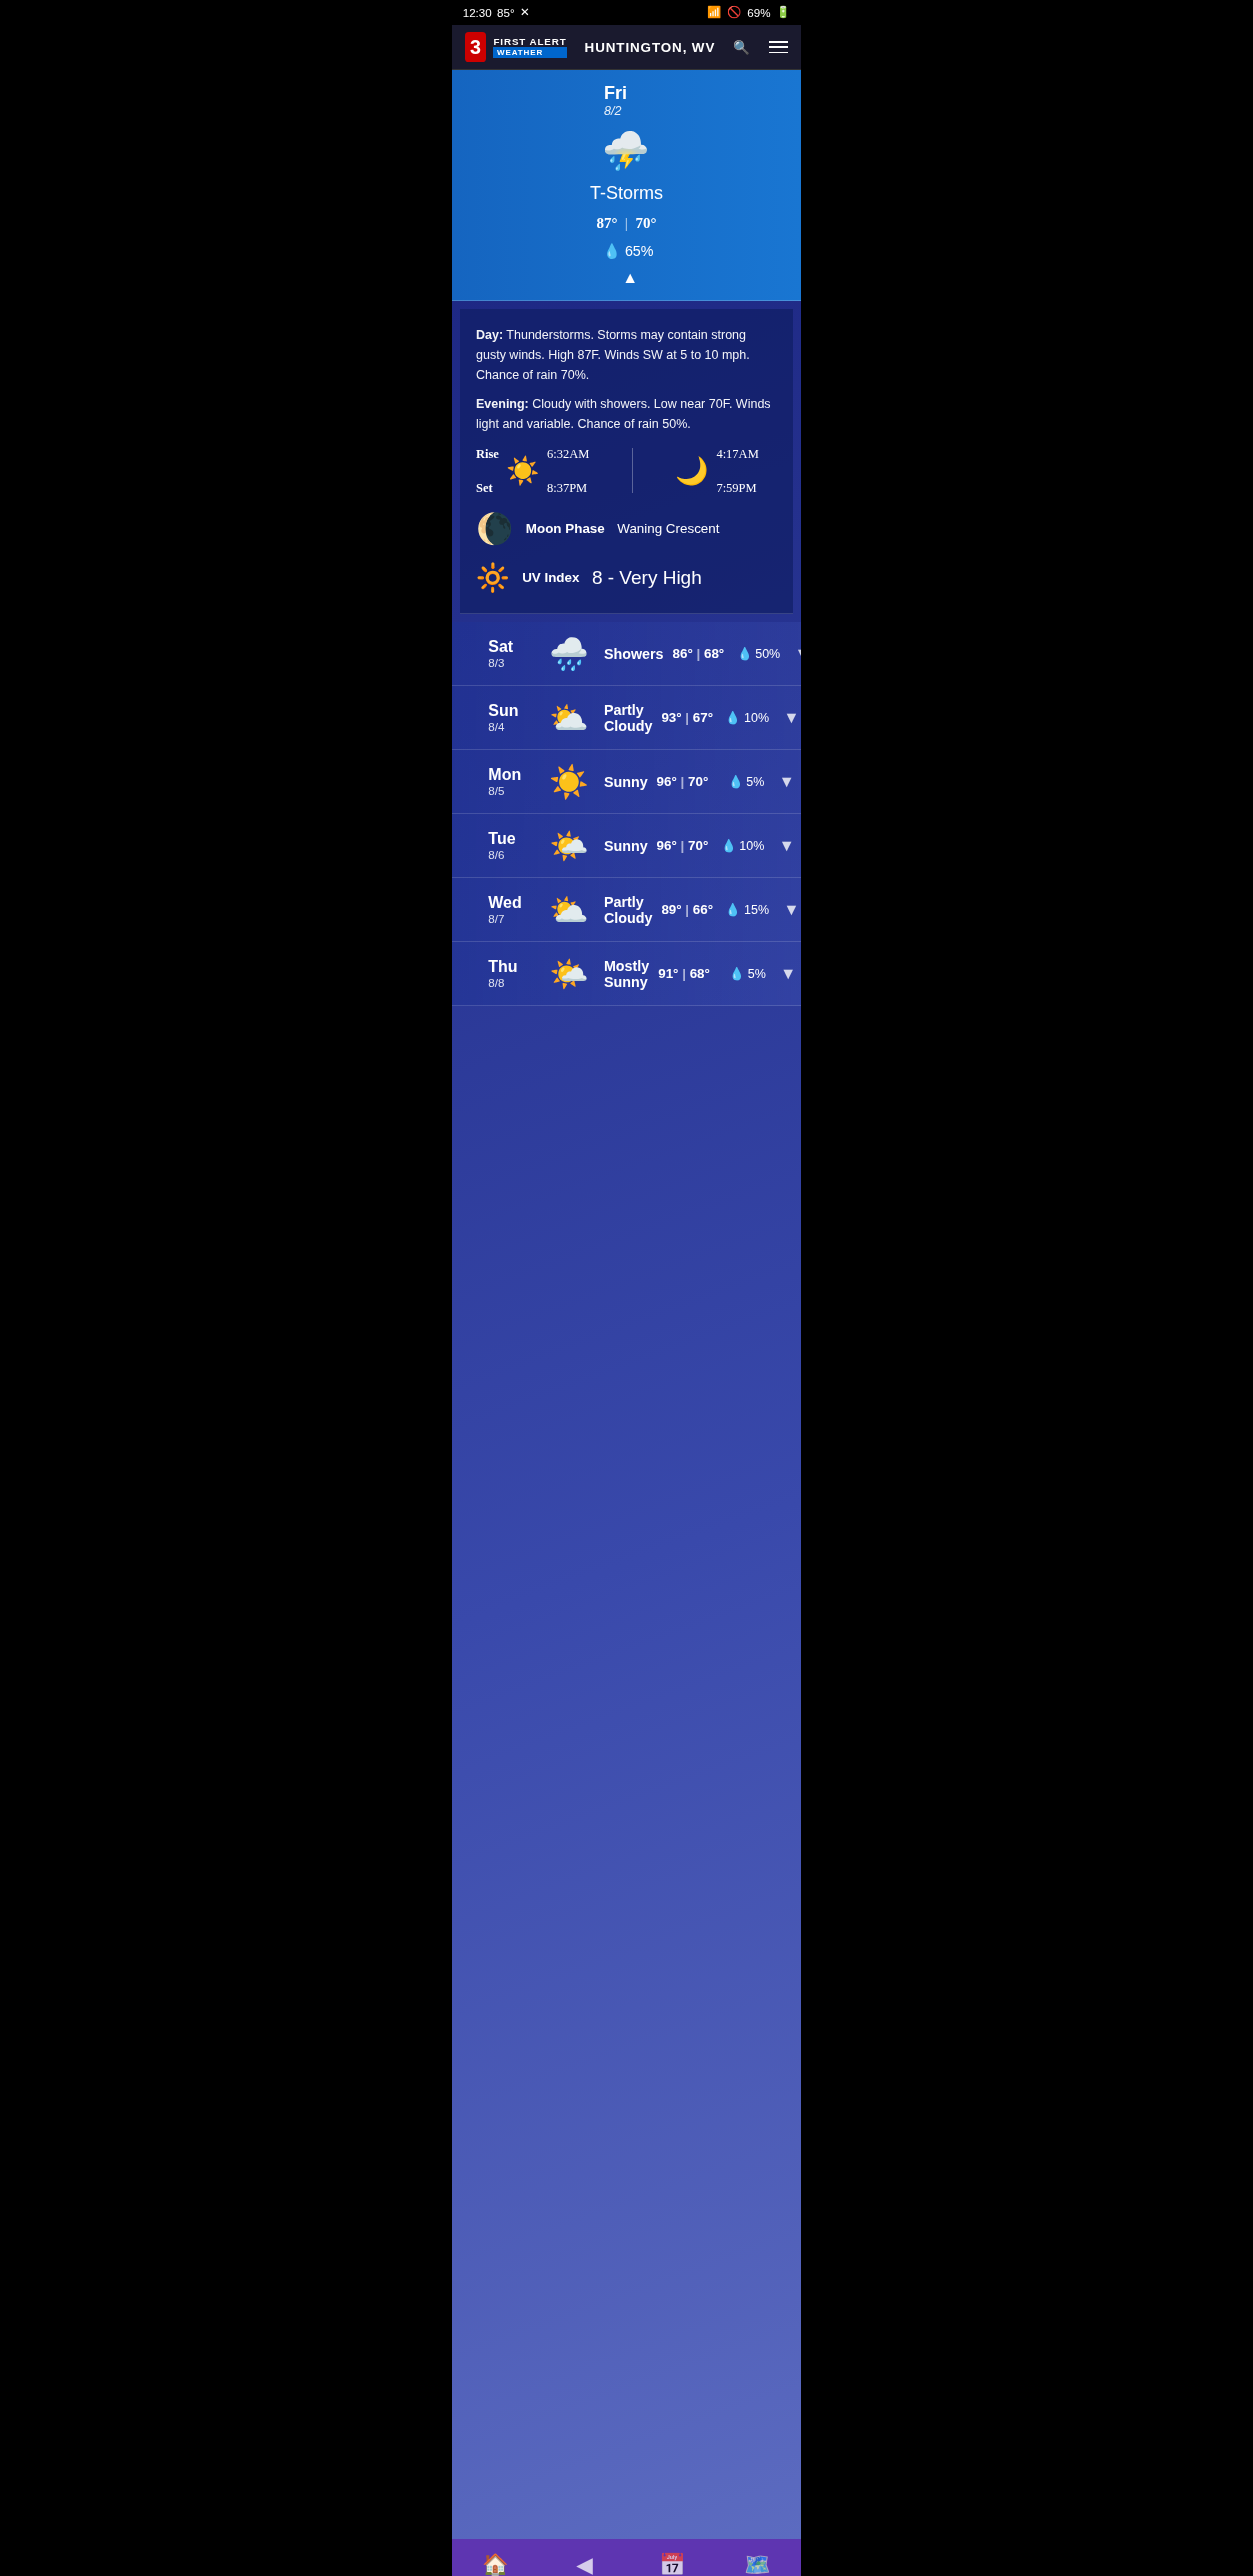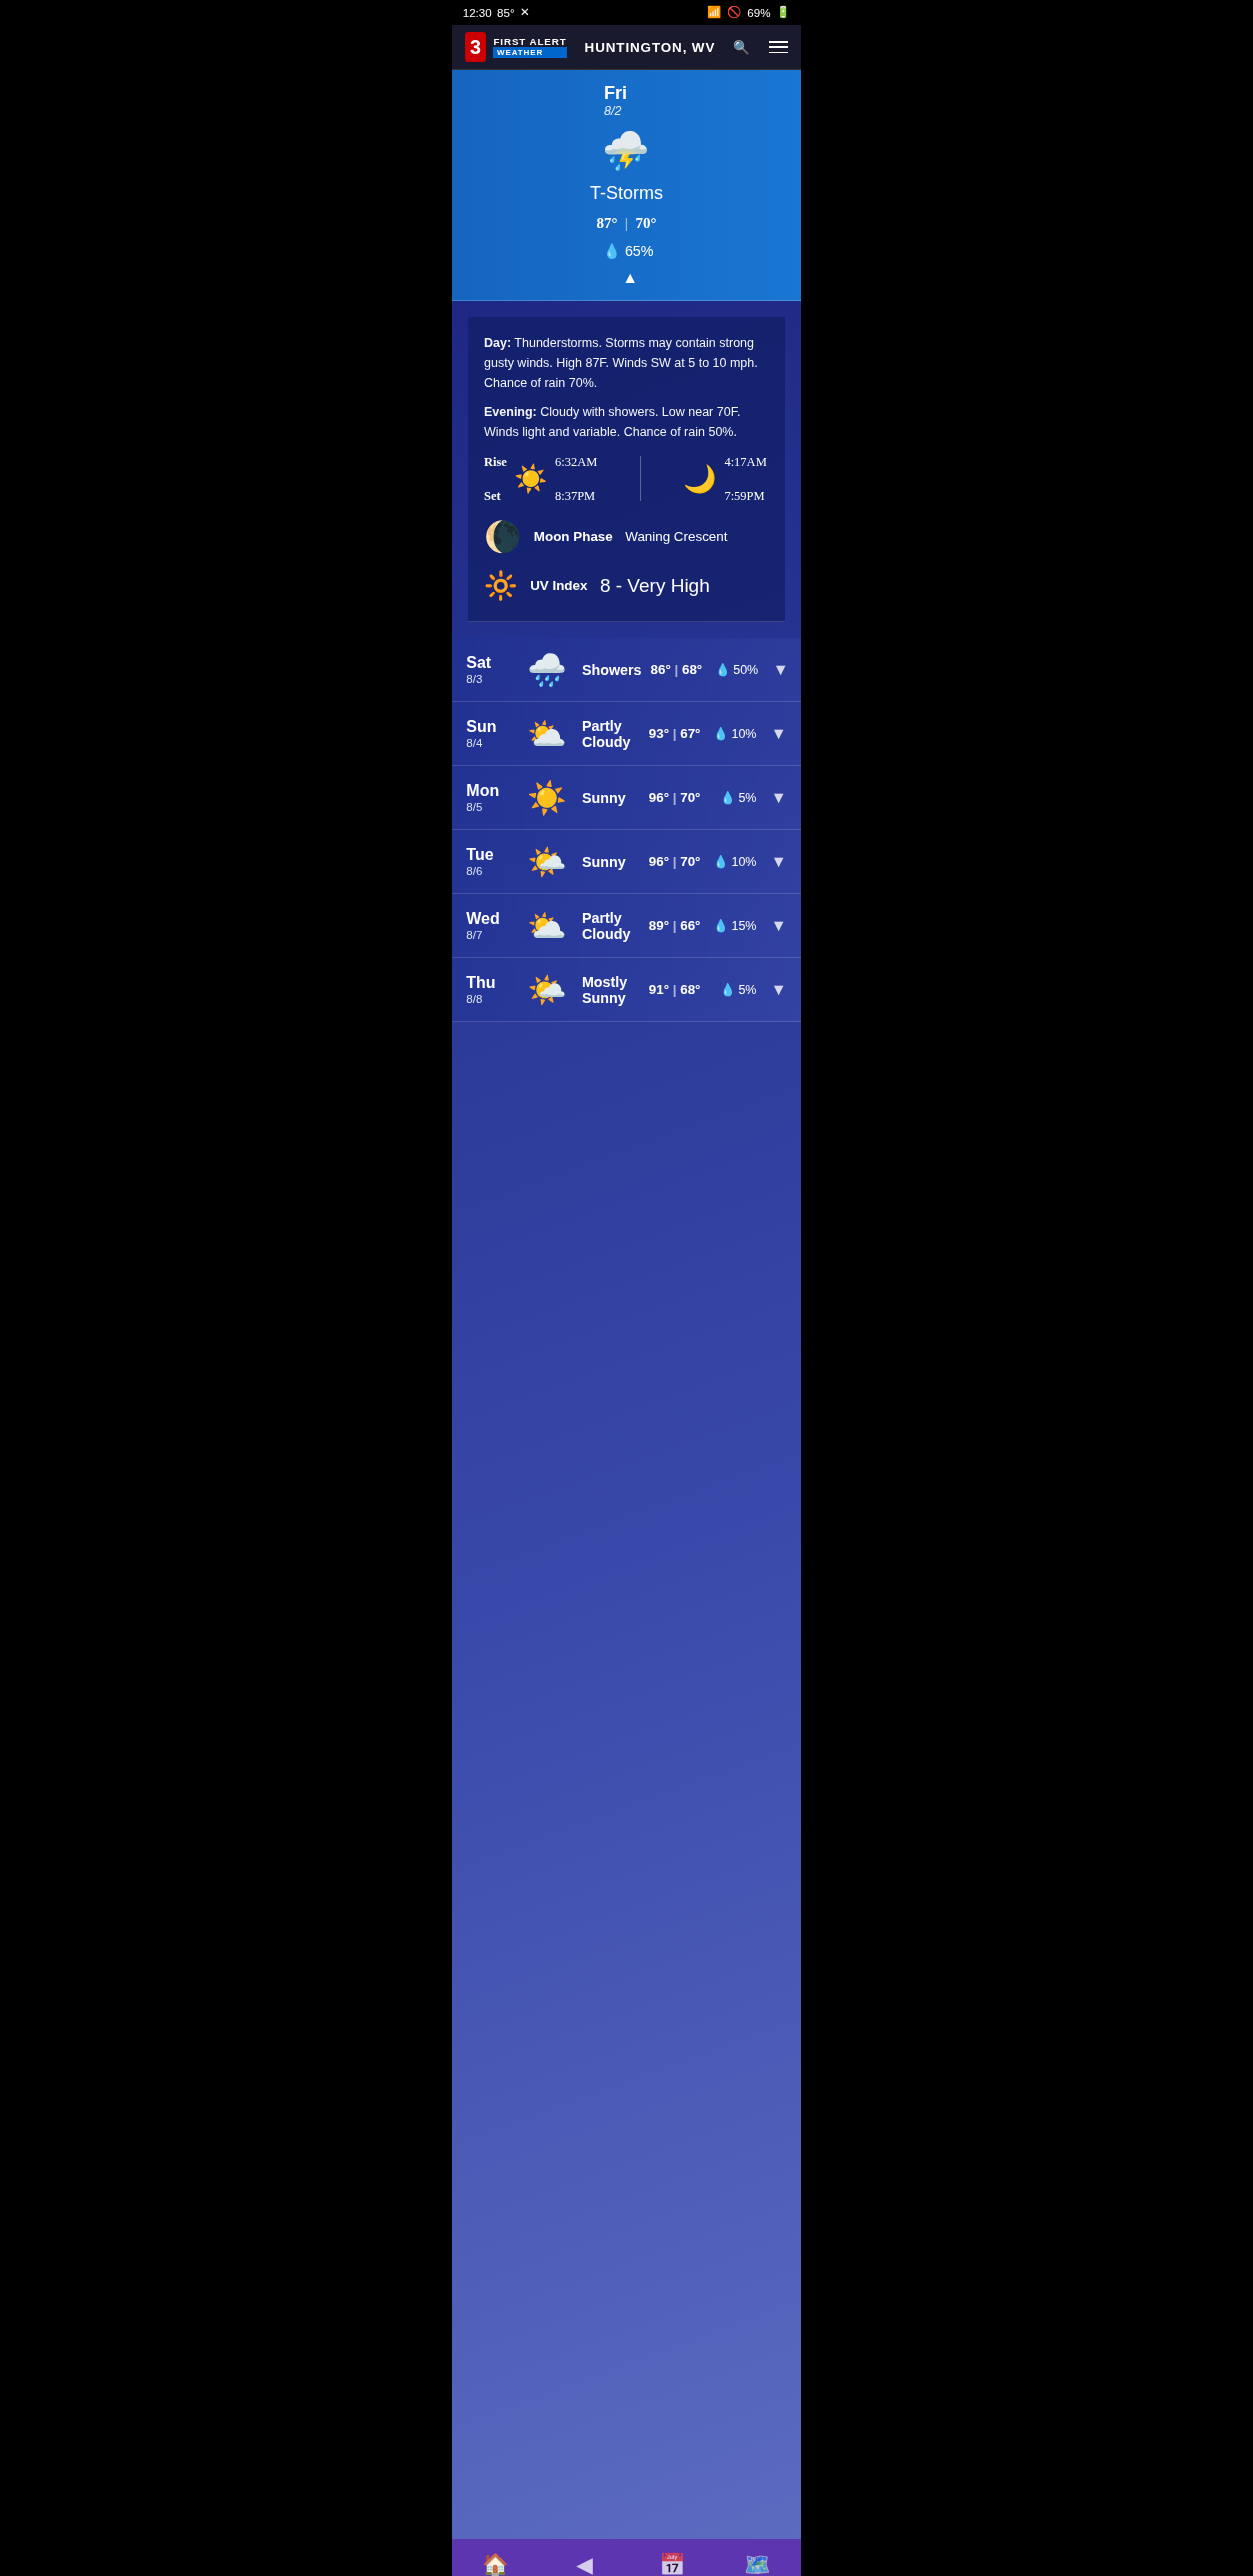--- a/index.html
+++ b/index.html
@@ -148,21 +148,21 @@
     }
     .chevron-up {
       font-size: 16px;
       margin-left: 7.2px;
     }
 
     
     .detail-panel {
       background: rgba(15, 30, 100, 0.7);
       padding: 16px 16px 19.7px;
-      margin: 16px;
+      margin: 8px;
       border-bottom: 0.9px solid rgba(255,255,255,0.15);
     }
     .detail-desc {
       font-size: 12.5px;
       line-height: 1.6;
       margin-bottom: 14.3px;
       opacity: 0.95;
     }
     .detail-desc p { margin-bottom: 9px; }
     .detail-desc span.bold { font-weight: bold; }
@@ -220,21 +220,21 @@
     
     .forecast-row {
       display: flex;
       align-items: center;
       padding: 12.5px 14.3px;
       border-bottom: 0.9px solid rgba(255,255,255,0.15);
       gap: 9px;
       background: linear-gradient(90deg, rgba(30,50,150,0.5) 0%, rgba(60,80,180,0.3) 100%);
       cursor: pointer;
     }
-    .forecast-day { min-width: 47px; }
+    .forecast-day { min-width: 47px; margin-left: 22px; }
     .forecast-day-name { font-size: 16px; font-weight: bold; }
     .forecast-date { font-size: 11.6px; opacity: 0.85; }
     .forecast-icon { font-size: 32px; margin: 0 5.4px; }
     .forecast-condition { font-size: 14.3px; font-weight: bold; flex: 1; }
     .forecast-temps { font-size: 13.4px; font-weight: bold; white-space: nowrap; }
     .forecast-rain { display: flex; align-items: center; gap: 2.7px; font-size: 12.5px; min-width: 47px; justify-content: flex-end; }
     .chevron-down { font-size: 16px; margin-left: 5.4px; color: rgba(255,255,255,0.8); }
 
     
     .bottom-nav {

